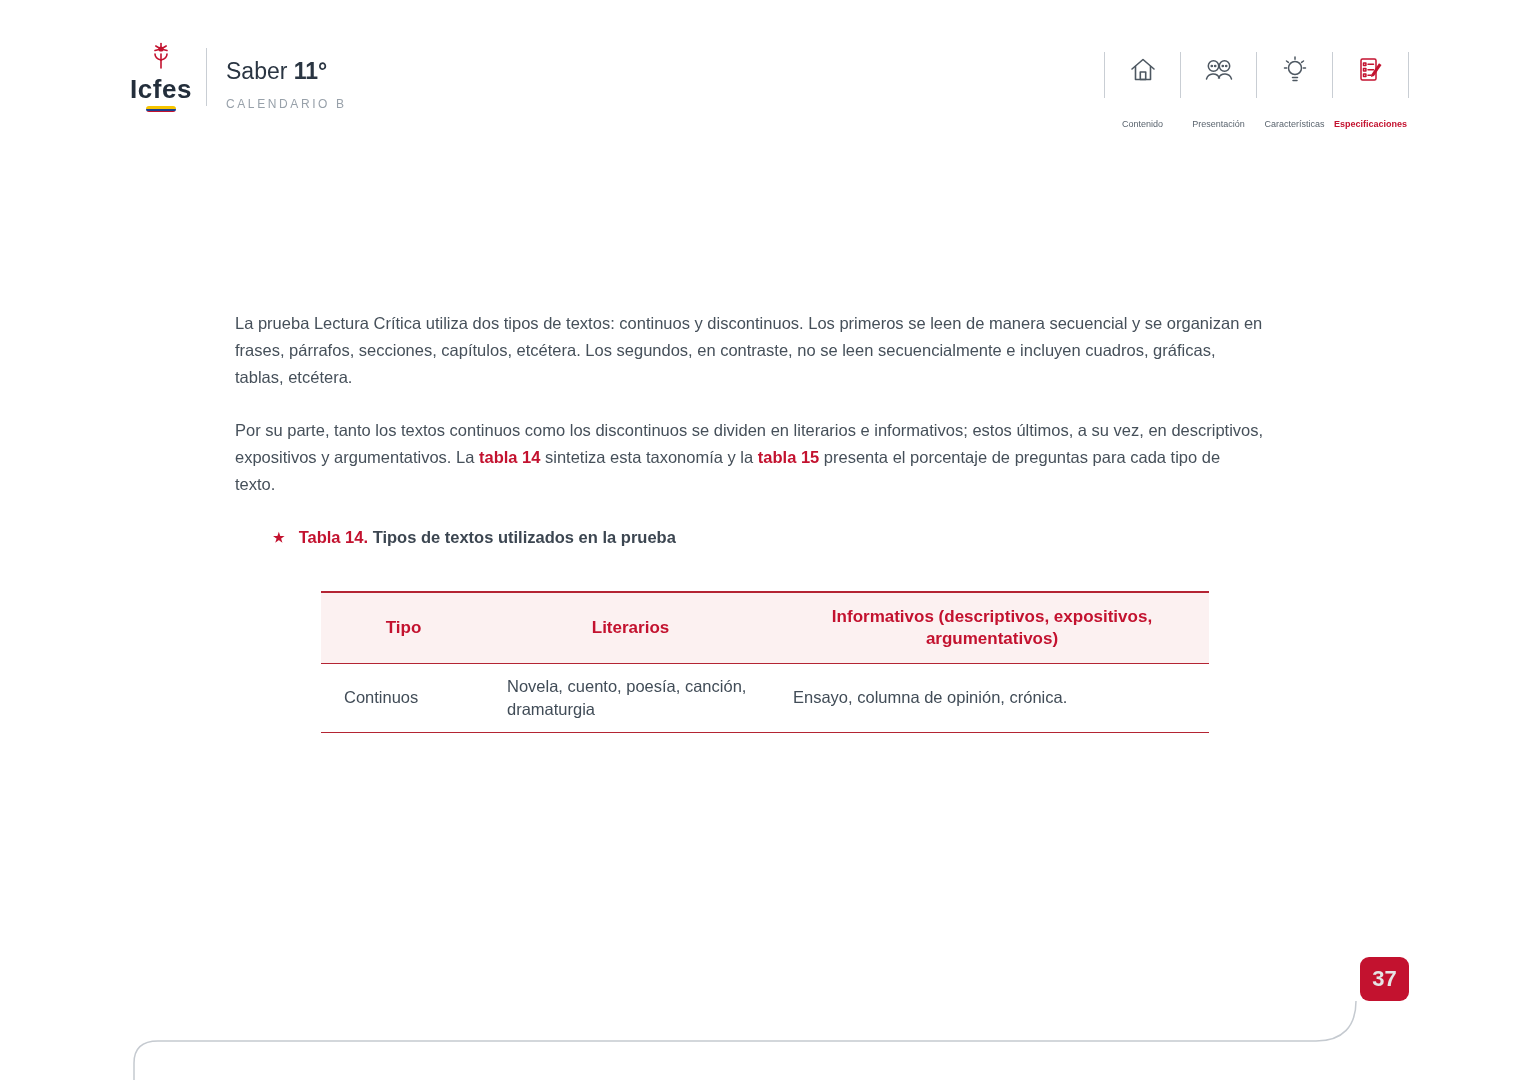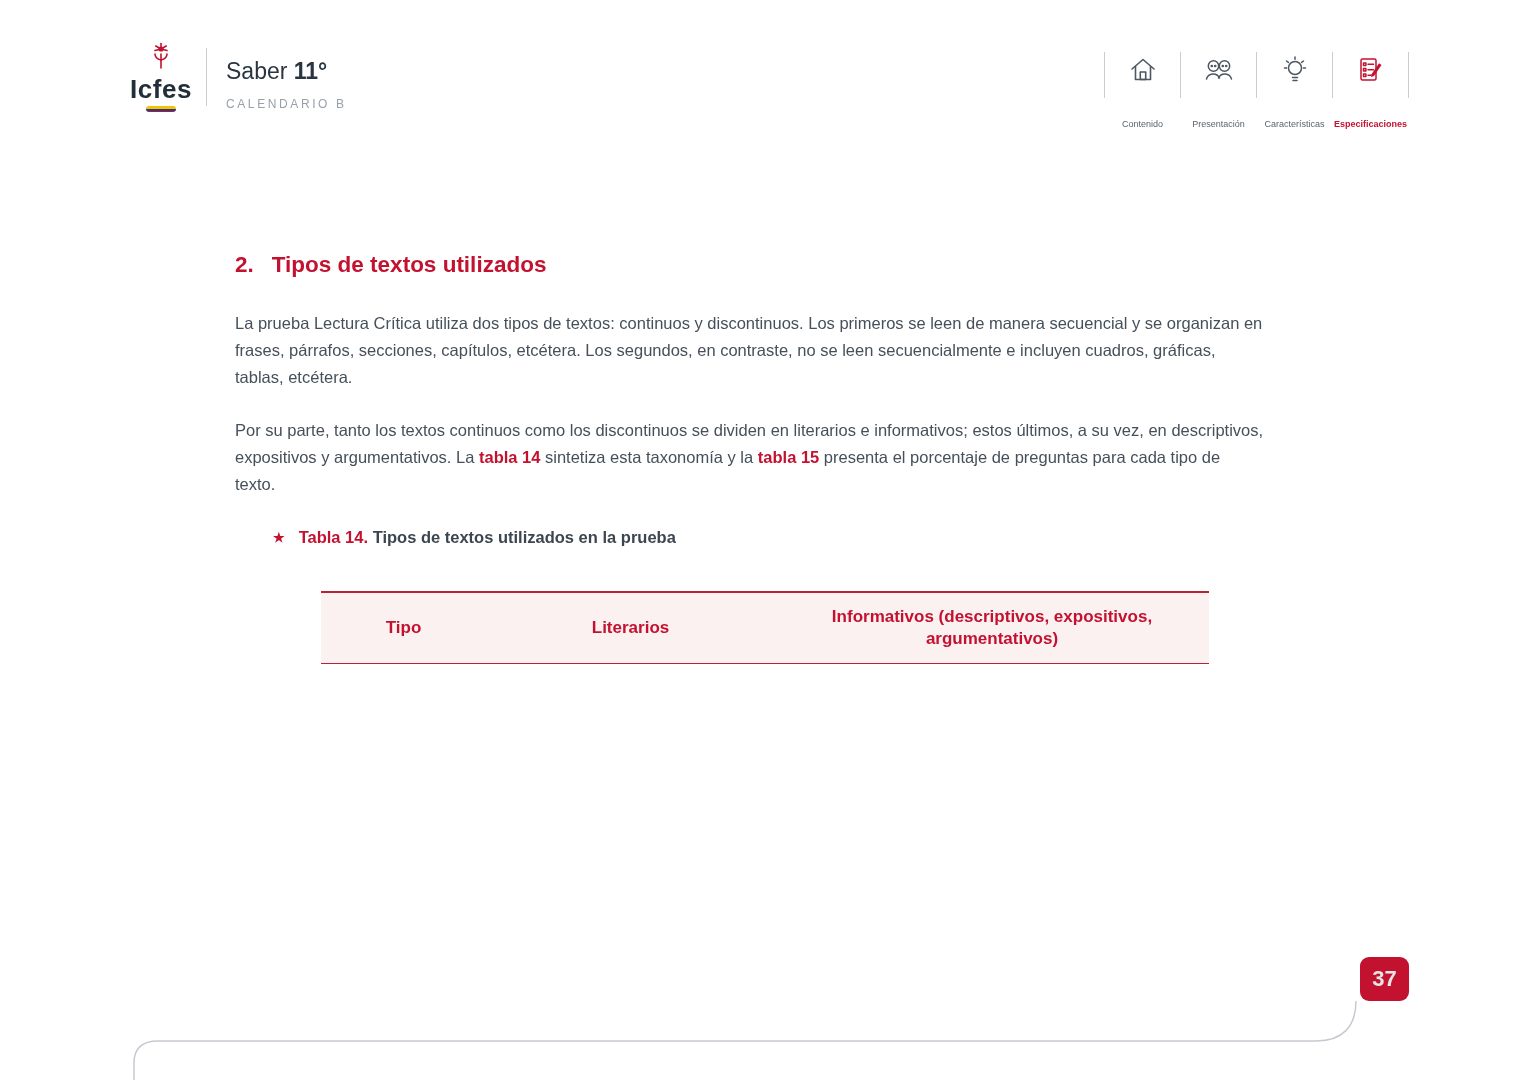--- a/index.html
+++ b/index.html
@@ -185,21 +185,20 @@
           <line x1="15" y1="22.2" x2="18" y2="22.2"></line>
           <path d="M21 23 L28.5 12 L26 10.3 L18.5 21.3 L18 24 Z" fill="#c3122f" stroke="none"></path>
         </svg>
       </span>
       <span class="nav-label">Especificaciones</span>
     </div>
 
     <div class="nav-divider"></div>
   </nav>
 
-  <h2 class="section-title"><span class="num">2.</span><span>Tipos de textos utilizados</span></h2>
 
   <p class="para para-1">La prueba Lectura Crítica utiliza dos tipos de textos: continuos y discontinuos. Los primeros se leen de manera secuencial y se organizan en frases, párrafos, secciones, capítulos, etcétera. Los segundos, en contraste, no se leen secuencialmente e incluyen cuadros, gráficas, tablas, etcétera.</p>
 
   <p class="para para-2"><span>Por su parte, tanto los textos continuos como los discontinuos se dividen en literarios e informativos; estos últimos, a su vez, en descriptivos, expositivos y argumentativos. La </span><span class="red-bold">tabla 14</span><span> sintetiza esta taxonomía y la </span><span class="red-bold">tabla 15</span><span> presenta el porcentaje de preguntas para cada tipo de texto.</span></p>
 
   <div class="table-caption"><span class="star">★</span><span class="cap-label">Tabla 14.</span><span> Tipos de textos utilizados en la prueba</span></div>
 
   <table class="data-table">
     <colgroup>
       <col style="width:165px">
@@ -207,20 +206,25 @@
         <col style="width:434px">
     </colgroup>
     <thead>
       <tr>
         <th>Tipo</th>
         <th>Literarios</th>
         <th>Informativos (descriptivos, expositivos, argumentativos)</th>
       </tr>
     </thead>
     <tbody>
+      <tr>
+        <td class="c1">Continuos</td>
+        <td class="c2">Novela, cuento, poesía, canción, dramaturgia</td>
+        <td class="c3">Ensayo, columna de opinión, crónica.</td>
+      </tr>
     </tbody>
   </table>
 
   <svg class="deco-svg" width="1530" height="1080" viewBox="0 0 1530 1080" fill="none">
     <path d="M1356 1001 C1356 1026 1343 1041 1316 1041 L158 1041 C142 1041 134 1049 134 1063 L134 1080" stroke="#c5cad0" stroke-width="1.5"></path>
   </svg>
 
   <div class="page-badge">37</div>
 
 </div>

